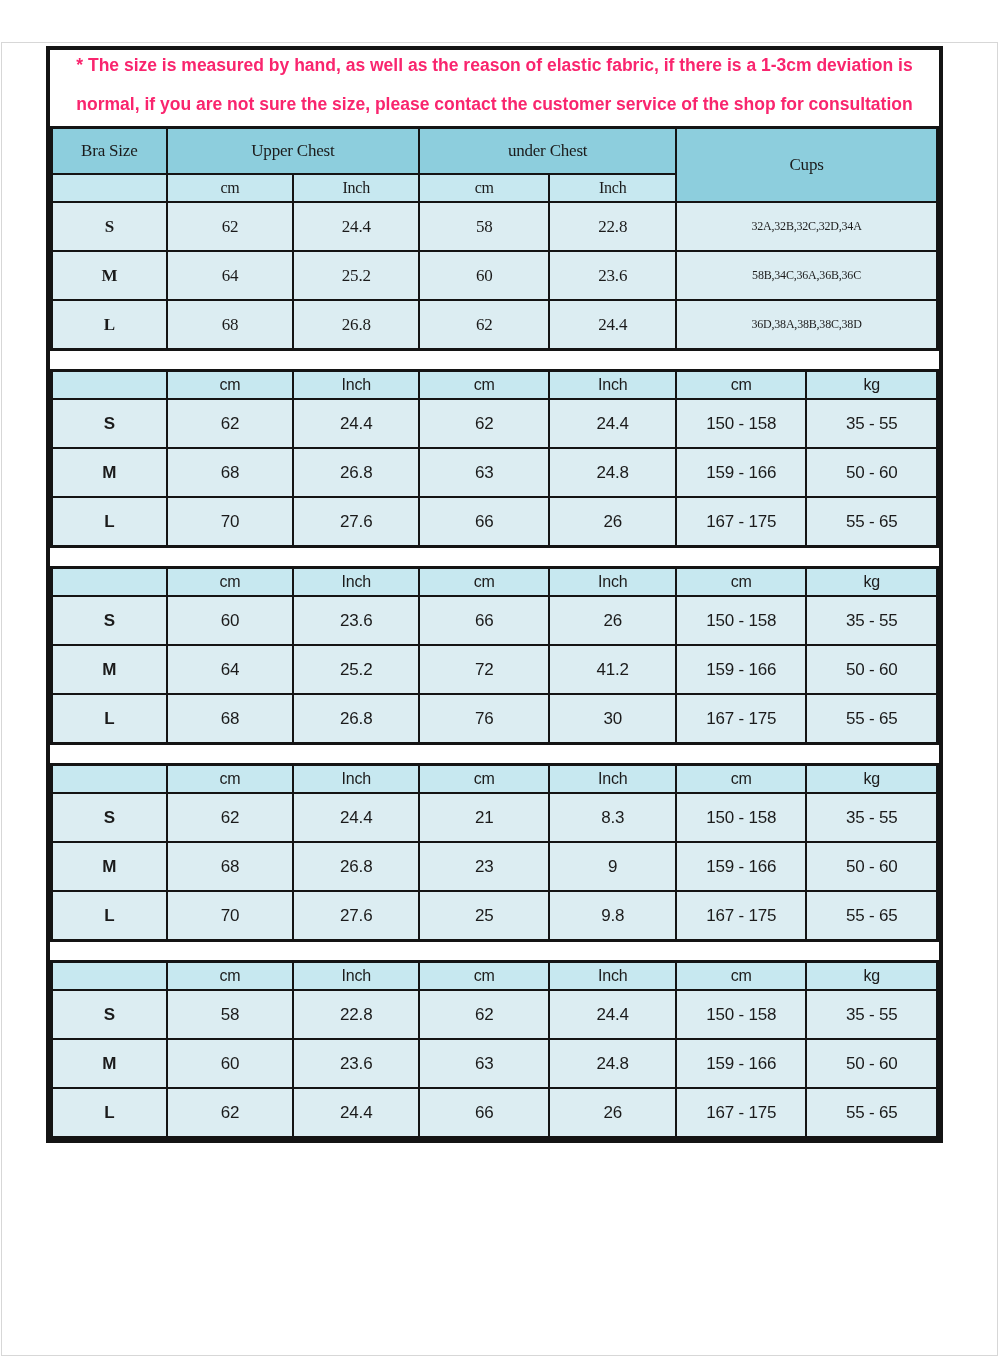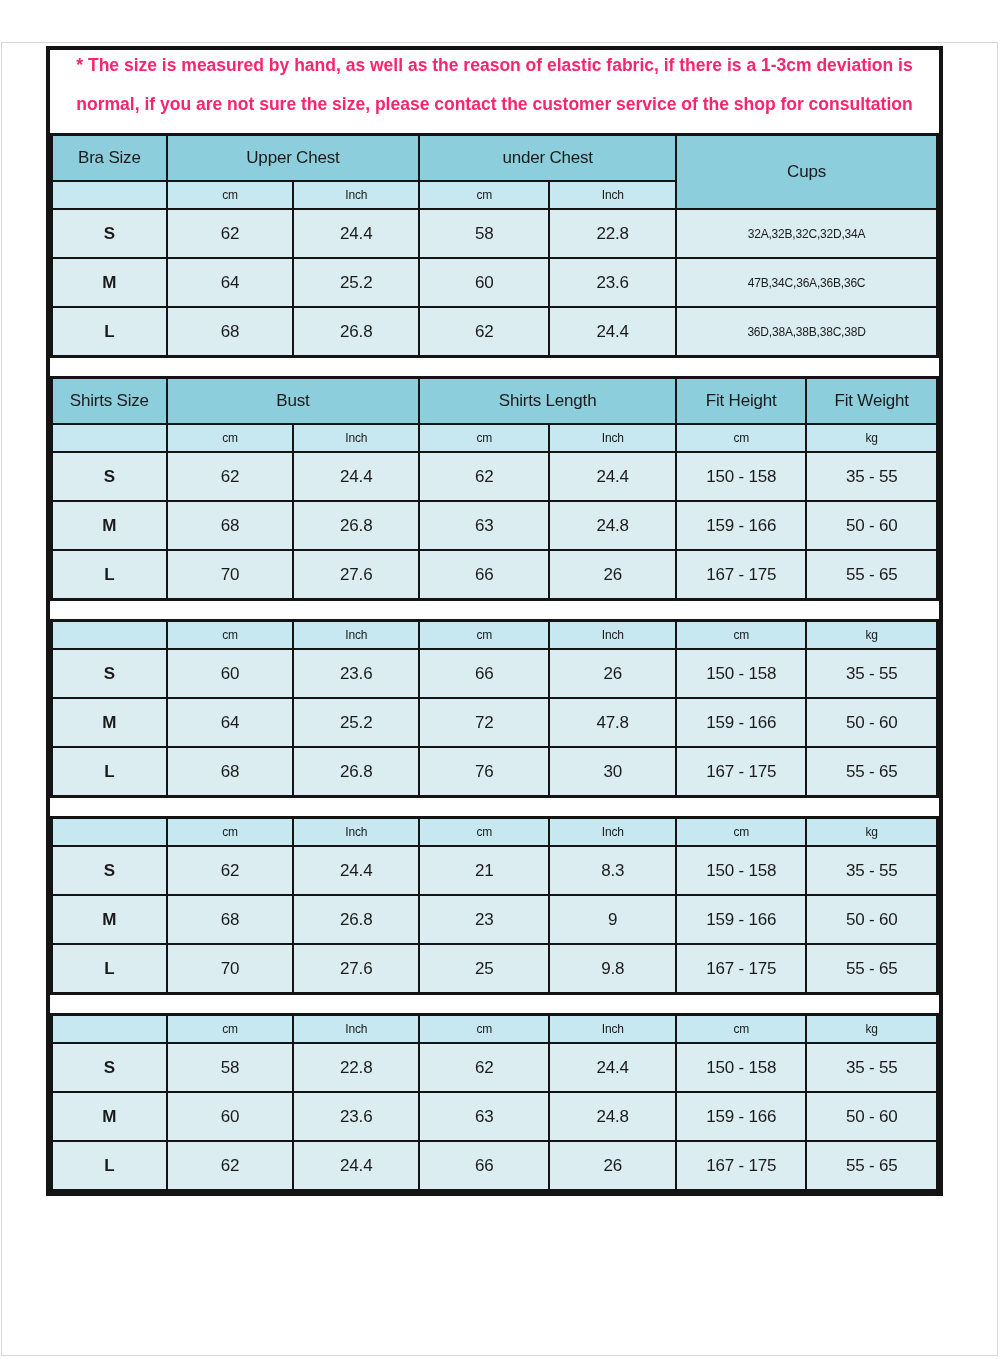--- a/index.html
+++ b/index.html
@@ -43,21 +43,21 @@
   }
 
   table.size-table {
     width: 100%;
     border-collapse: collapse;
     table-layout: fixed;
     border: 3px solid var(--border-color, #141414);
     margin-top: 18px;
     background: var(--data-bg, #dcedf2);
   }
-  table.size-table:first-of-type { margin-top: 13px; }
+  table.size-table:first-of-type { margin-top: 6px; font-family: Liberation Serif, serif; }
 
   .size-table th, .size-table td {
     border: 2px solid var(--border-color, #141414);
     text-align: center;
     vertical-align: middle;
     padding: 0;
     color: #1b1b1b;
     font-weight: normal;
     font-size: 17px;
     letter-spacing: -0.2px;
@@ -66,21 +66,21 @@
   }
 
   .row-header th {
     background: var(--header-bg, #8dcedd);
     height: 44px;
     font-size: 17px;
   }
   .row-sub td {
     background: var(--subheader-bg, #c7e8f0);
     height: 26px;
-    font-size: 12px;
+    font-size: 16px;
   }
   .row-data th, .row-data td {
     background: var(--data-bg, #dcedf2);
     height: 47px;
   }
   .row-data th { font-weight: bold; }
   .row-data td.wide-cell { font-size: 12px; }
 </style>
 </head>
 <body>
@@ -121,21 +121,21 @@
             <td colspan="1">58</td>
             <td colspan="1">22.8</td>
             <td colspan="2" class="wide-cell">32A,32B,32C,32D,34A</td>
           </tr>
           <tr class="row-data">
             <th>M</th>
             <td colspan="1">64</td>
             <td colspan="1">25.2</td>
             <td colspan="1">60</td>
             <td colspan="1">23.6</td>
-            <td colspan="2" class="wide-cell">47B,34C,36A,36B,36C</td>
+            <td colspan="2" class="wide-cell">58B,34C,36A,36B,36C</td>
           </tr>
           <tr class="row-data">
             <th>L</th>
             <td colspan="1">68</td>
             <td colspan="1">26.8</td>
             <td colspan="1">62</td>
             <td colspan="1">24.4</td>
             <td colspan="2" class="wide-cell">36D,38A,38B,38C,38D</td>
           </tr>
         </tbody>
@@ -144,27 +144,20 @@
         <colgroup>
           <col style="width: 13%;">
           <col style="width: 14.3%;">
           <col style="width: 14.2%;">
           <col style="width: 14.7%;">
           <col style="width: 14.3%;">
           <col style="width: 14.7%;">
           <col style="width: 14.8%;">
         </colgroup>
         <tbody>
-          <tr class="row-header">
-            <th>Shirts Size</th>
-            <th colspan="2">Bust</th>
-            <th colspan="2">Shirts Length</th>
-            <th colspan="1" rowspan="1">Fit Height</th>
-            <th colspan="1" rowspan="1">Fit Weight</th>
-          </tr>
           <tr class="row-sub">
             <td></td>
             <td>cm</td>
             <td>Inch</td>
             <td>cm</td>
             <td>Inch</td>
             <td>cm</td>
             <td>kg</td>
           </tr>
           <tr class="row-data">
@@ -223,21 +216,21 @@
             <td colspan="1">66</td>
             <td colspan="1">26</td>
             <td colspan="1">150 - 158</td>
             <td colspan="1">35 - 55</td>
           </tr>
           <tr class="row-data">
             <th>M</th>
             <td colspan="1">64</td>
             <td colspan="1">25.2</td>
             <td colspan="1">72</td>
-            <td colspan="1">47.8</td>
+            <td colspan="1">41.2</td>
             <td colspan="1">159 - 166</td>
             <td colspan="1">50 - 60</td>
           </tr>
           <tr class="row-data">
             <th>L</th>
             <td colspan="1">68</td>
             <td colspan="1">26.8</td>
             <td colspan="1">76</td>
             <td colspan="1">30</td>
             <td colspan="1">167 - 175</td>

